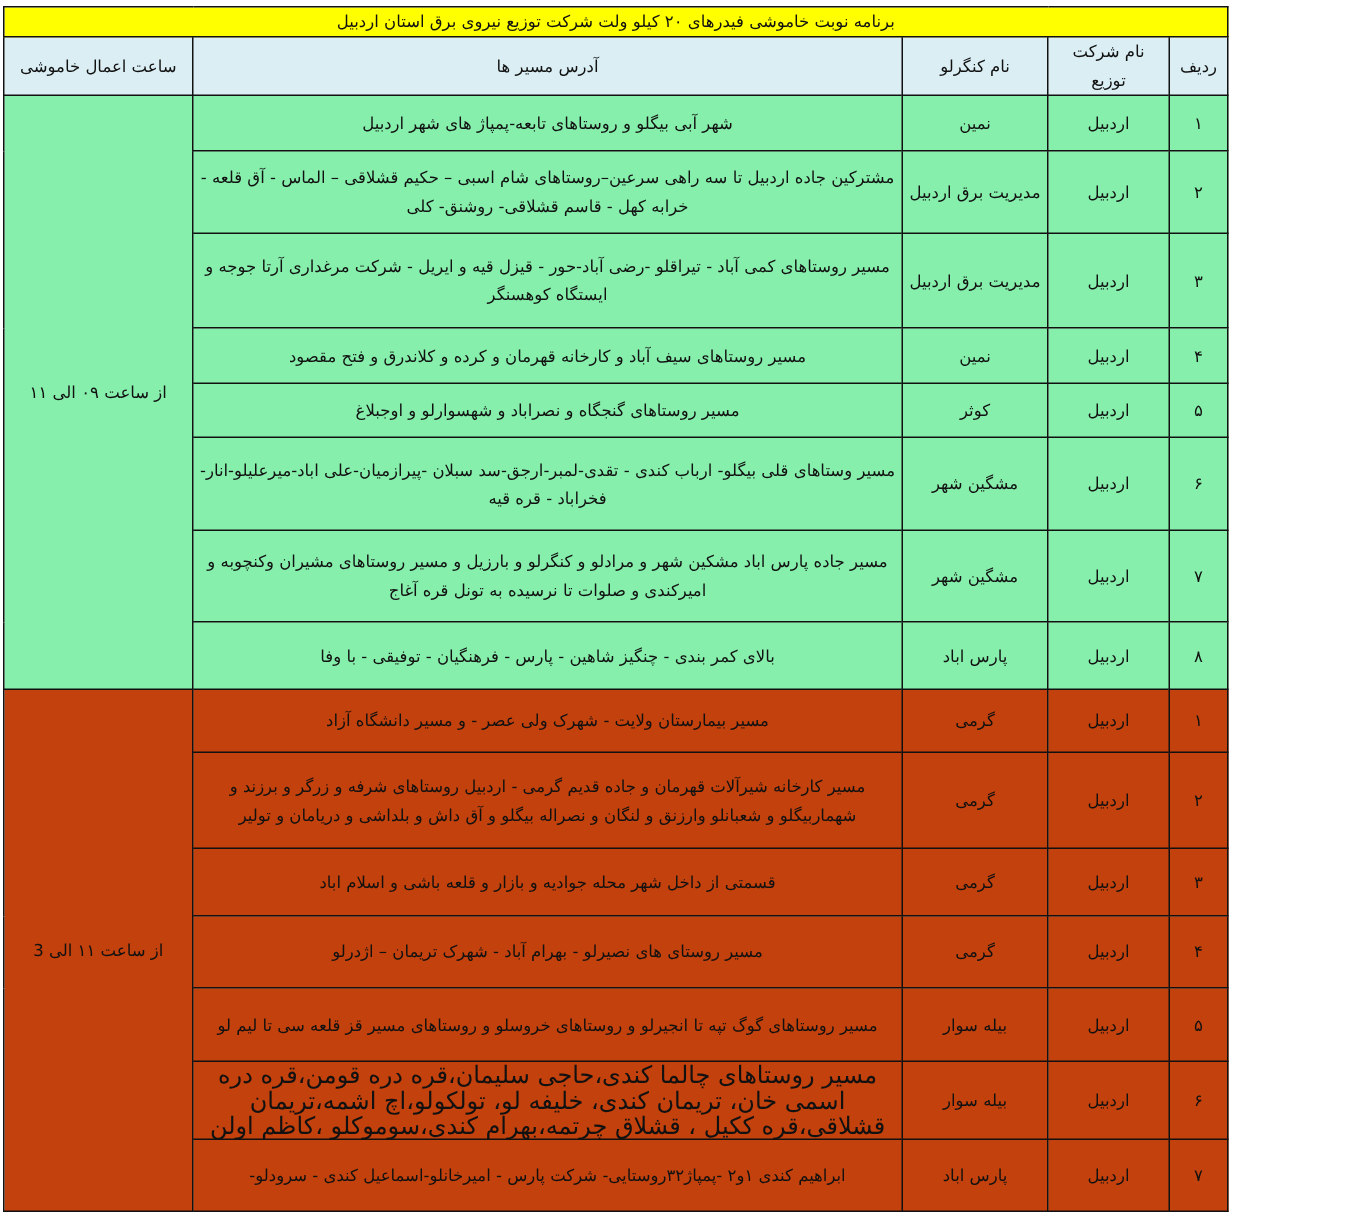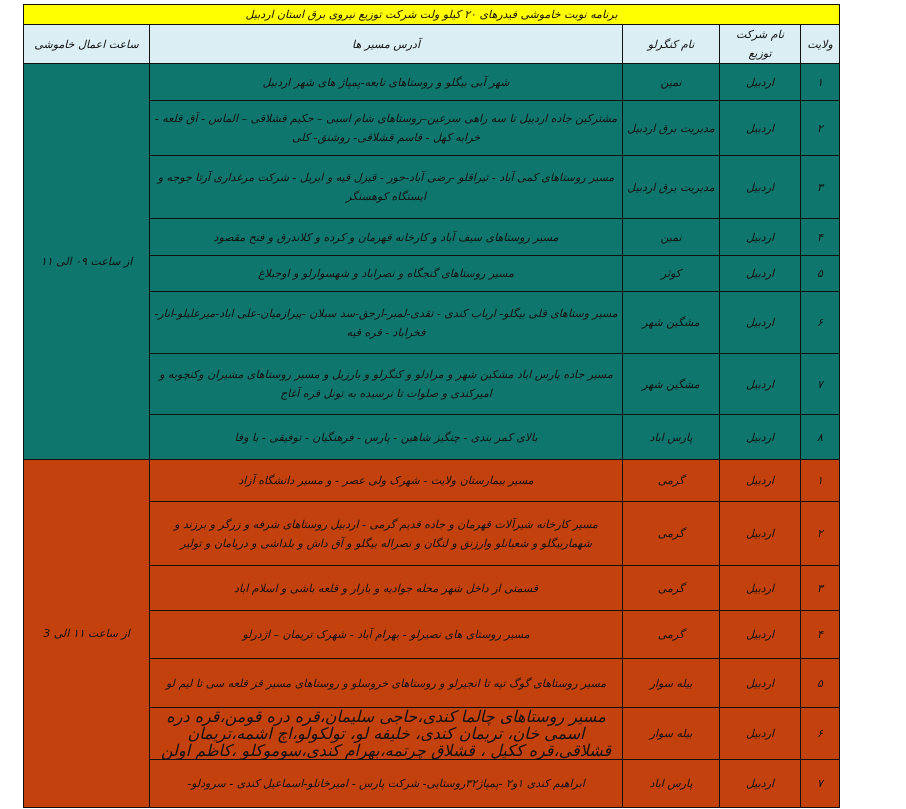--- a/index.html
+++ b/index.html
@@ -1,24 +1,24 @@
 <!DOCTYPE html>
 <html><head>
 <meta charset="utf-8">
 <style>
   html, body { margin:0; padding:0; background:#ffffff; }
   body { width:906px; height:809px; position:relative; overflow:hidden;
          font-family:"DejaVu Sans", sans-serif; color:#111; }
-  table.sched { position:absolute; left:23px; top:4px; width:816px;
-         border-collapse:collapse; direction:rtl; table-layout:fixed;font-style:italic; }
+  table.sched { position:absolute; left:2px; top:4px; width:816px;
+         border-collapse:collapse; direction:rtl; table-layout:fixed; }
   table.sched td, table.sched th { border:1.5px solid #111; text-align:center;
          vertical-align:middle; padding:0 4px; font-size:11px; font-weight:normal; line-height:19px; }
   .title-row td { background:#ffff00; height:17px; font-size:11px; line-height:14px; }
   .head-row th { background:#daeef3; height:37px; font-size:11.5px; }
-  .g1 td { background:#0f766e; }
+  .g1 td { background:#86efac; }
   .g2 td { background:#c2410c; }
   td.addr { font-size:11px; line-height:20px; padding:0 6px; }
   td.num { font-size:11px; font-weight:bold; }
   td.time { font-size:11px; font-weight:bold; }
 </style>
 </head>
 <body>
 
 <table class="sched">
   <colgroup>
@@ -26,21 +26,21 @@
     <col style="width:81px">
     <col style="width:97px">
     <col style="width:473px">
     <col style="width:126px">
   </colgroup>
   <tbody>
       <tr class="title-row">
     <td colspan="5">برنامه نوبت خاموشی فیدرهای ۲۰ کیلو ولت شرکت توزیع نیروی برق استان اردبیل</td>
   </tr>
   <tr class="head-row">
-    <th>ولایت</th>
+    <th>ردیف</th>
     <th>نام شرکت توزیع</th>
     <th>نام کنگرلو</th>
     <th>آدرس مسیر ها</th>
     <th>ساعت اعمال خاموشی</th>
   </tr>
 
   <tr class="g1" style="height:37px">
     <td class="num">۱</td>
     <td>اردبیل</td>
     <td>نمین</td>

